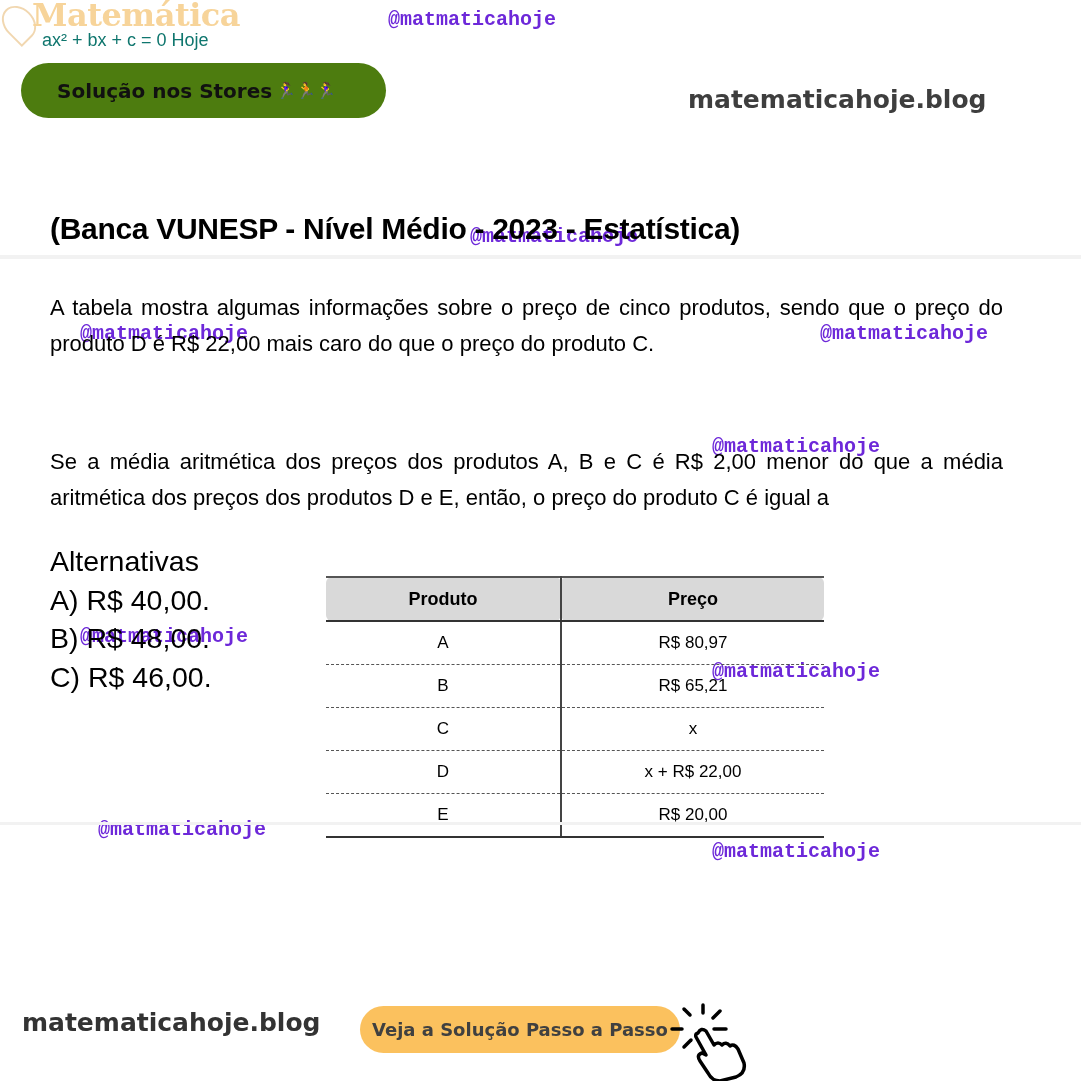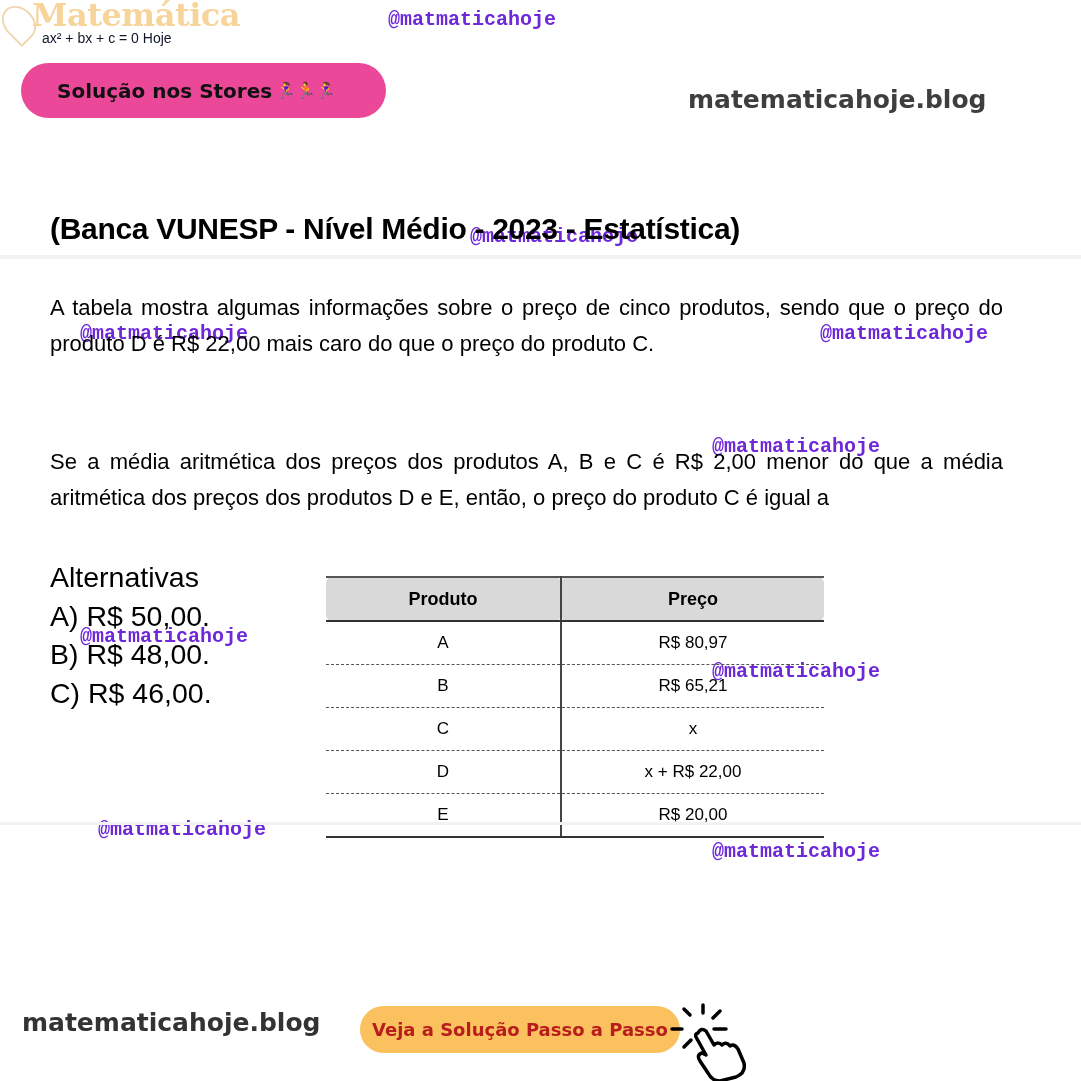--- a/index.html
+++ b/index.html
@@ -1,35 +1,35 @@
 <!DOCTYPE html>
 <html><head>
 <meta charset="utf-8">
 <style>
   html,body{margin:0;padding:0;}
   body{width:1081px;height:1081px;position:relative;background:#ffffff;overflow:hidden;font-family:"Liberation Sans",sans-serif;color:#000;}
   .logo{position:absolute;left:2px;top:0px;width:230px;height:50px;}
   .logo-title{position:absolute;left:30px;top:-4px;font-family:"DejaVu Serif",serif;font-weight:bold;font-size:32px;color:#f7d49a;letter-spacing:-0.5px;}
-  .logo-sub{position:absolute;left:40px;top:30px;font-size:14px;color:#0f172a;}
+  .logo-sub{position:absolute;left:40px;top:30px;font-size:18px;color:#0f766e;}
   .logo-icon{position:absolute;left:2px;top:4px;width:26px;height:34px;border-radius:50% 50% 50% 0;transform:rotate(-45deg);border:2px solid #f1d7b0;}
   .wm{position:absolute;font-family:Liberation Mono, monospace;font-weight:bold;font-size:20px;color:#6d28d9;white-space:nowrap;}
-  .btn-top{position:absolute;left:21px;top:63px;width:365px;height:55px;border-radius:28px;background:#ec4899;display:flex;align-items:center;padding-left:36px;box-sizing:border-box;font-family:"DejaVu Sans",sans-serif;font-weight:bold;font-size:20px;color:#111;}
+  .btn-top{position:absolute;left:21px;top:63px;width:365px;height:55px;border-radius:28px;background:#4d7c0f;display:flex;align-items:center;padding-left:36px;box-sizing:border-box;font-family:"DejaVu Sans",sans-serif;font-weight:bold;font-size:20px;color:#111;}
   .runner{font-size:16px;margin-left:4px;}
   .site-top{position:absolute;left:688px;top:85px;font-family:"DejaVu Sans",sans-serif;font-weight:bold;font-size:25px;color:#3e3e3e;}
   .heading{position:absolute;left:50px;top:212px;font-weight:bold;font-size:30px;letter-spacing:-0.3px;}
   .band{position:absolute;left:0;width:1081px;height:4px;background:#f2f2f2;}
   .para{position:absolute;left:50px;width:953px;font-size:22px;line-height:36px;text-align:justify;text-align-last:left;}
-  .alts{position:absolute;left:50px;top:558px;font-size:28.5px;line-height:38.5px;}
+  .alts{position:absolute;left:50px;top:542px;font-size:28.5px;line-height:38.5px;}
   .tbl{position:absolute;left:326px;top:576px;width:498px;border-collapse:collapse;font-size:17px;}
   .tbl th{background:#d9d9d9;height:40px;font-weight:bold;font-size:18px;border-top:2px solid #555;border-bottom:2px solid #333;border-radius:6px;}
   .tbl td{height:40px;text-align:center;border-bottom:1px dashed #555;}
   .tbl tr:last-child td{border-bottom:2px solid #333;}
   .tbl .c1{width:232px;border-right:2px solid #444;}
   .site-bottom{position:absolute;left:22px;top:1008px;font-family:"DejaVu Sans",sans-serif;font-weight:bold;font-size:25px;color:#333;}
-  .btn-bottom{position:absolute;left:360px;top:1006px;width:320px;height:47px;border-radius:24px;background:#fbc15e;display:flex;align-items:center;padding-left:12px;box-sizing:border-box;font-family:"DejaVu Sans",sans-serif;font-weight:bold;font-size:18px;color:#b91c1c;}
+  .btn-bottom{position:absolute;left:360px;top:1006px;width:320px;height:47px;border-radius:24px;background:#fbc15e;display:flex;align-items:center;padding-left:12px;box-sizing:border-box;font-family:"DejaVu Sans",sans-serif;font-weight:bold;font-size:18px;color:#404040;}
   .hand{position:absolute;left:670px;top:1003px;width:80px;height:78px;}
 </style>
 </head>
 <body>
 
 <div class="logo">
   <div class="logo-icon"></div>
   <div class="logo-title">Matemática</div>
   <div class="logo-sub">ax² + bx + c = 0 Hoje</div>
 </div>
@@ -52,21 +52,21 @@
 <div class="site-top">matematicahoje.blog</div>
 
 <div class="heading">(Banca VUNESP - Nível Médio - 2023 - Estatística)</div>
 <div class="band" style="top:255px;"></div>
 
 <div class="para" style="top:290px;">A tabela mostra algumas informações sobre o preço de cinco produtos, sendo que o preço do produto D é R$ 22,00 mais caro do que o preço do produto C.</div>
 <div class="para" style="top:444px;">Se a média aritmética dos preços dos produtos A, B e C é R$ 2,00 menor do que a média aritmética dos preços dos produtos D e E, então, o preço do produto C é igual a</div>
 
 <div class="alts">
   <div>Alternativas</div>
-  <div>A) R$ 50,00.</div>
+  <div>A) R$ 40,00.</div>
   <div>B) R$ 48,00.</div>
   <div>C) R$ 46,00.</div>
 </div>
 
 <table class="tbl">
   <tbody>
       <tr>
     <th class="c1">Produto</th>
     <th>Preço</th>
   </tr>

